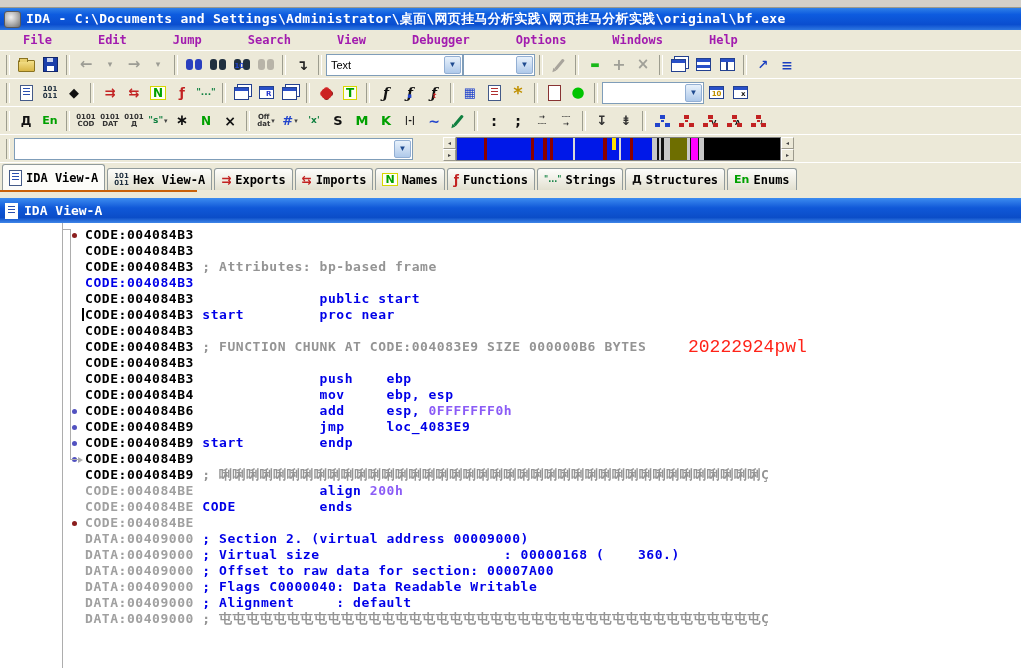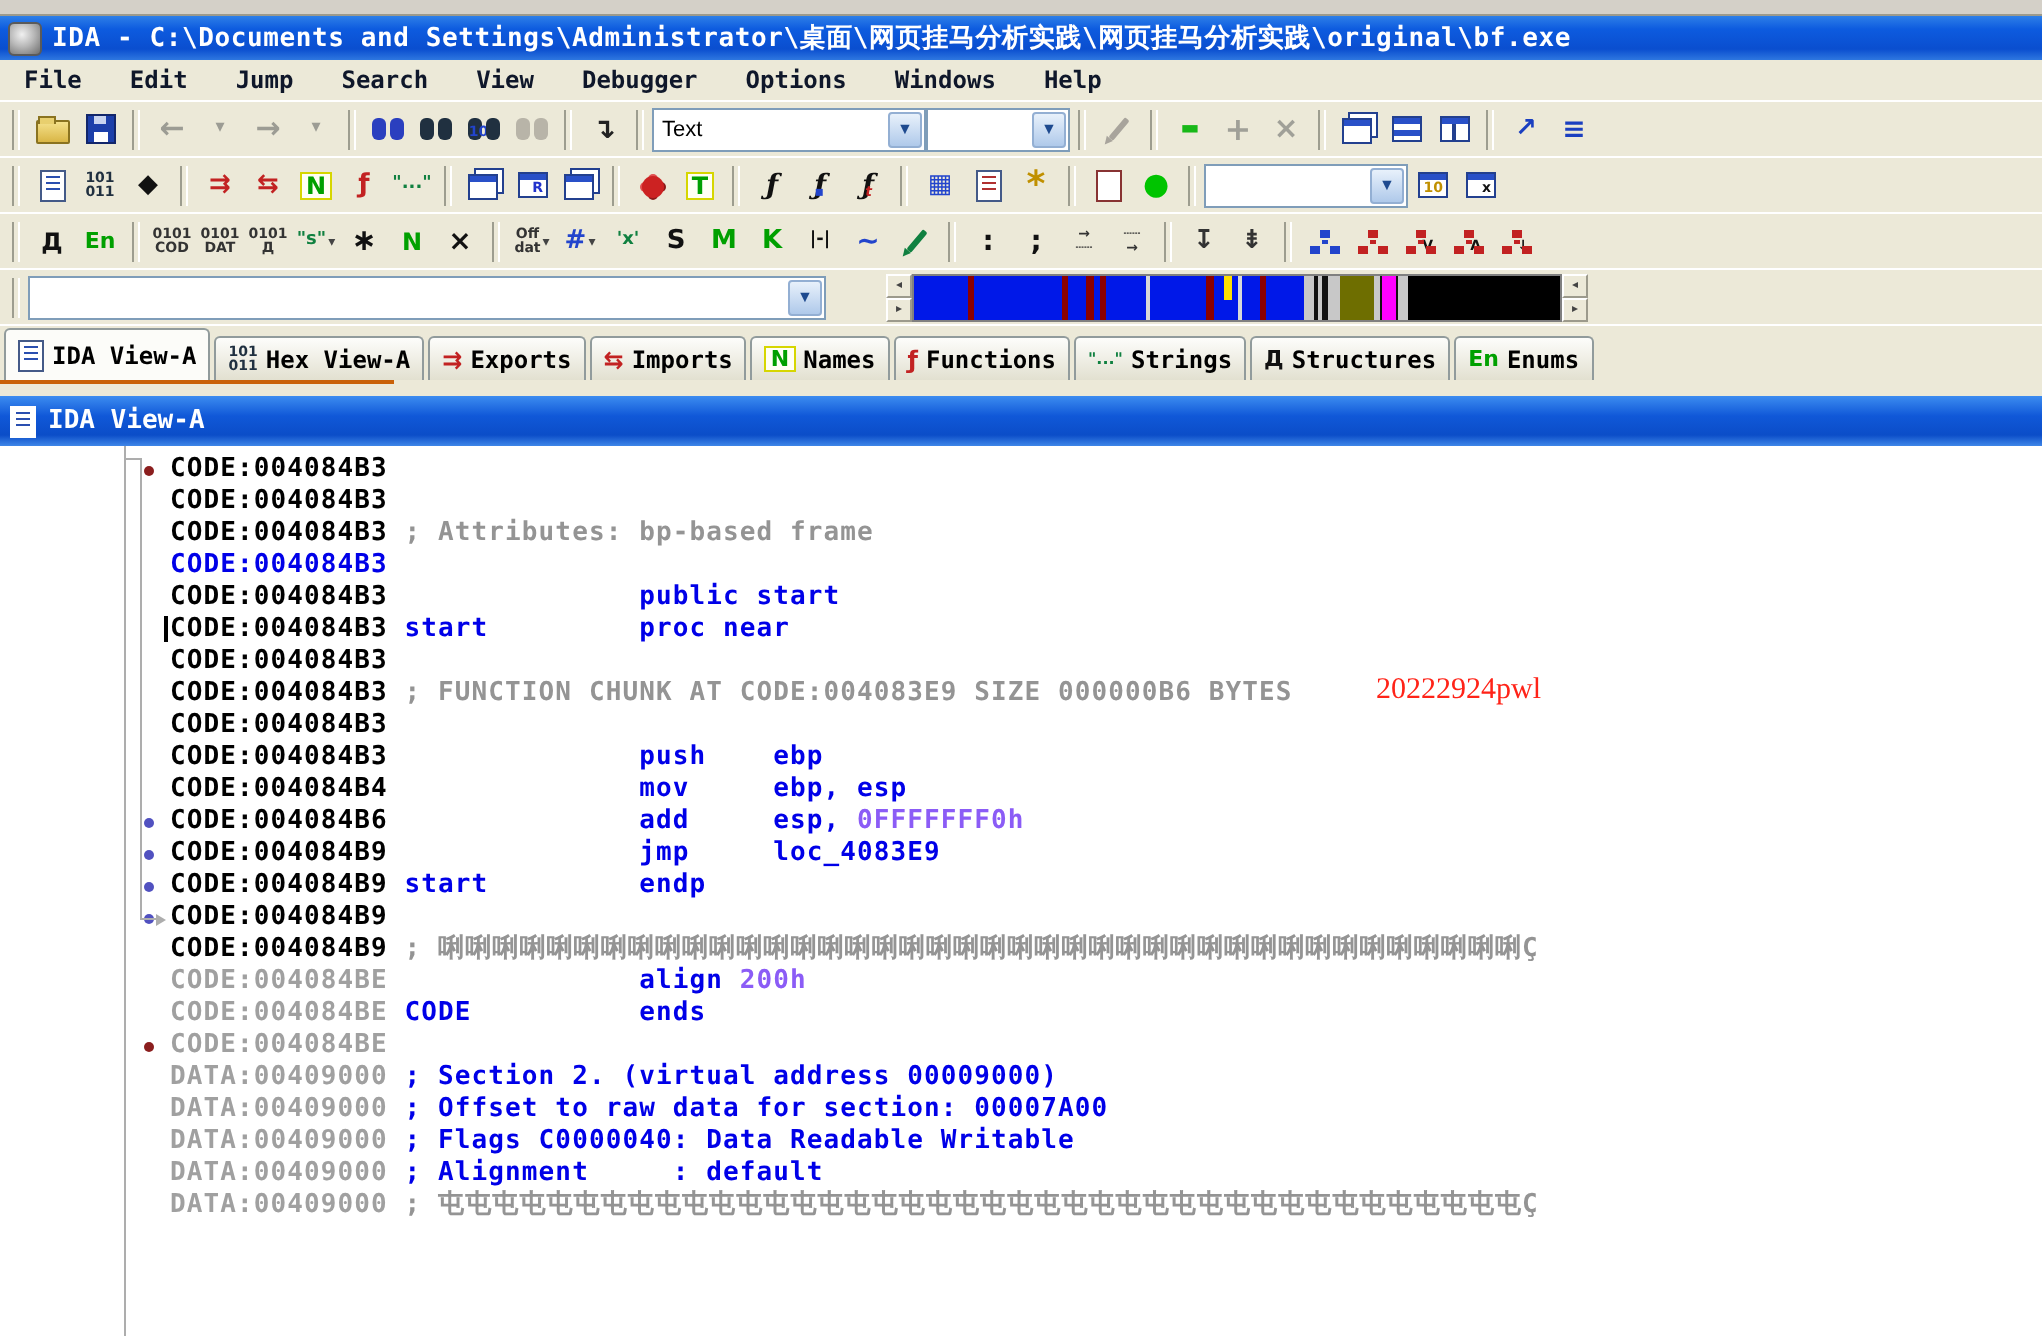--- a/index.html
+++ b/index.html
@@ -9,21 +9,21 @@
 
   
   .titlebar{height:22px;display:flex;align-items:center;gap:5px;padding:0 4px;
     background:linear-gradient(180deg,#2E7FE8 0%,#0D5BDF 30%,#0A4ECF 75%,#2E77E0 100%)}
   .appicon{width:15px;height:15px;border-radius:3px;border:1px solid #5a5a5a;
     background:radial-gradient(circle at 40% 35%,#f0f0f0 0%,#b9b9b9 45%,#6d6d6d 100%)}
   .titletext{color:#fff;font-weight:bold;font-size:13px;white-space:nowrap;overflow:hidden;letter-spacing:.3px}
 
   
   .menubar{height:20px;display:flex;align-items:center;background:#ECE9D8;font-size:12px;font-weight:bold}
-  .mi{padding:2px 12px;color:#0f172a}
+  .mi{padding:2px 23px;color:#a21caf}
 
   
   .tbrow{height:27px;display:flex;align-items:center;background:#ECE9D8;border-top:1px solid #FFFFFF;padding:0 2px}
   .tsep{width:2px;height:20px;border-left:1px solid #9D9D8F;border-right:1px solid #FFF;margin:0 4px}
   .tbtn{width:24px;height:22px;display:flex;align-items:center;justify-content:center;
         position:relative;background:transparent;border:1px solid transparent;padding:0;cursor:default}
   .gl{font-family:"DejaVu Sans",sans-serif;font-weight:bold;line-height:1}
   .gl.ital{font-style:italic;font-family:"DejaVu Serif",serif}
   .gbox{border:1px solid #D6D600;background:#FFFFF4;padding:0 2px;display:inline-flex;align-items:center;justify-content:center}
   .two{display:flex;flex-direction:column;align-items:center;line-height:7px;font-size:7px;font-weight:bold;font-family:"DejaVu Sans",sans-serif}
@@ -87,21 +87,21 @@
   .childbar .i-doc{border-color:#fff}
   .content{height:450px;background:#fff;position:relative;overflow:hidden;padding-top:4px}
 
   
   .cl{height:16px;line-height:16px;font-size:13px;font-weight:bold;letter-spacing:.55px;white-space:pre;padding-left:85px}
   .c-k{color:#000}.c-g{color:#949494}.c-b{color:#0000E8}.c-gr{color:#8b5cf6}.c-m{color:#8B1E1E}.c-ag{color:#A0A0A0}
   .dot{position:absolute;left:72px;width:5px;height:5px;border-radius:50%}
   .caret-cursor{position:absolute;left:82px;width:2px;height:13px;background:#000}
   .jline{position:absolute;background:#ADADAD}
   .jarrow{position:absolute;width:0;height:0;border-top:3px solid transparent;border-bottom:3px solid transparent;border-left:5px solid #ADADAD}
-  .wm{position:absolute;font-family:Liberation Serif, serif;font-size:15px}
+  .wm{position:absolute;font-family:Liberation Mono, monospace;font-size:18px}
 </style>
 </head>
 <body>
 
 <div class="top-strip"></div>
 
 <div class="titlebar">
   <div class="appicon"></div>
   <span class="titletext">IDA - C:\Documents and Settings\Administrator\桌面\网页挂马分析实践\网页挂马分析实践\original\bf.exe</span>
 </div>
@@ -543,20 +543,21 @@
     <div class="cl"><span class="c-k">CODE:004084B9</span><span>               </span><span class="c-b">jmp</span><span>     </span><span class="c-b">loc_4083E9</span></div>
     <div class="dot" style="top: 234px; background: rgb(81, 81, 192);"></div>
     <div class="cl"><span class="c-k">CODE:004084B9</span><span> </span><span class="c-b">start</span><span>         </span><span class="c-b">endp</span></div>
     <div class="cl"><span class="c-k">CODE:004084B9</span></div>
     <div class="cl"><span class="c-k">CODE:004084B9</span><span> </span><span class="c-g">; 唎唎唎唎唎唎唎唎唎唎唎唎唎唎唎唎唎唎唎唎唎唎唎唎唎唎唎唎唎唎唎唎唎唎唎唎唎唎唎唎Ç</span></div>
     <div class="cl"><span class="c-ag">CODE:004084BE</span><span>               </span><span class="c-b">align </span><span class="c-gr">200h</span></div>
     <div class="dot" style="top: 298px; background: rgb(139, 30, 30);"></div>
     <div class="cl"><span class="c-ag">CODE:004084BE</span><span> </span><span class="c-b">CODE</span><span>          </span><span class="c-b">ends</span></div>
     <div class="cl"><span class="c-ag">CODE:004084BE</span></div>
     <div class="cl"><span class="c-ag">DATA:00409000</span><span> </span><span class="c-b">; Section 2. (virtual address 00009000)</span></div>
+    <div class="cl"><span class="c-ag">DATA:00409000</span><span> </span><span class="c-b">; Virtual size                      : 00000168 (    360.)</span></div>
     <div class="cl"><span class="c-ag">DATA:00409000</span><span> </span><span class="c-b">; Offset to raw data for section: 00007A00</span></div>
     <div class="cl"><span class="c-ag">DATA:00409000</span><span> </span><span class="c-b">; Flags C0000040: Data Readable Writable</span></div>
     <div class="cl"><span class="c-ag">DATA:00409000</span><span> </span><span class="c-b">; Alignment     : default</span></div>
     <div class="cl"><span class="c-ag">DATA:00409000</span><span> </span><span class="c-g">; 屯屯屯屯屯屯屯屯屯屯屯屯屯屯屯屯屯屯屯屯屯屯屯屯屯屯屯屯屯屯屯屯屯屯屯屯屯屯屯屯Ç</span></div>
     <div class="jline" style="left: 62px; top: 0px; bottom: 0px; width: 1px;"></div>
     <div class="jline" style="left: 70px; top: 6px; height: 230px; width: 1px;"></div>
     <div class="jline" style="left: 62px; top: 6px; width: 9px; height: 1px;"></div>
     <div class="jline" style="left: 70px; top: 236px; width: 9px; height: 1px;"></div>
     <div class="jarrow" style="left: 78px; top: 234px;"></div>
     <div class="wm" style="color: rgb(255, 35, 24); left: 688px; top: 114px;">20222924pwl</div>

